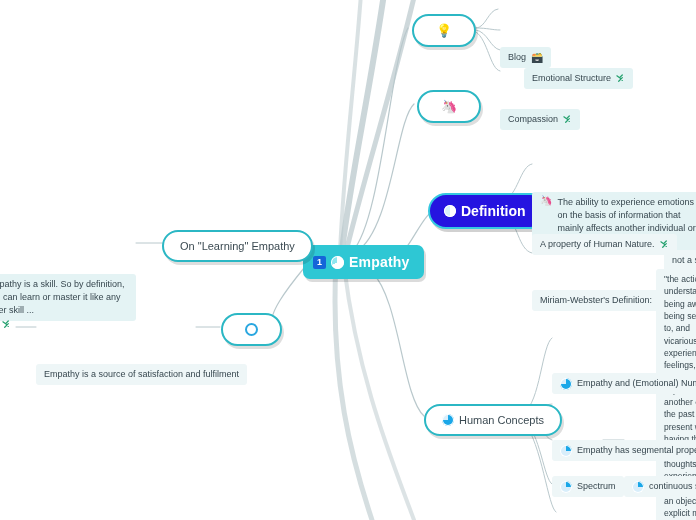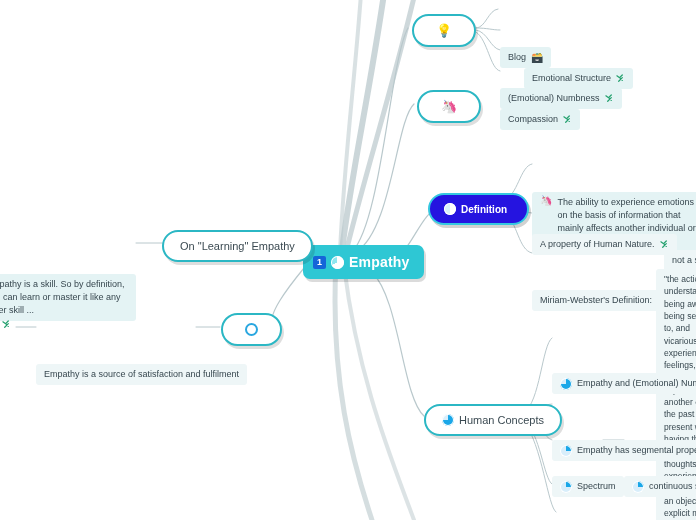--- a/index.html
+++ b/index.html
@@ -67,21 +67,21 @@
     line-height: 1;
   }
 
   
   .pill-blue {
     background: #2514e0;
     border: 2px solid #35c8e0;
     border-radius: 22px;
     padding: 8px 20px 8px 14px;
     color: #ffffff;
-    font-size: 10px;
+    font-size: 14px;
     font-weight: 600;
     box-shadow: 2px 3px 0 rgba(0,0,0,0.18);
   }
 
   
   .chip {
     background: #e4f3f4;
     border-radius: 3px;
     padding: 4px 8px;
     color: #37474f;
@@ -197,26 +197,20 @@
     <span class="ico emoji sm">🗃️</span>
   </div>
 
   <div class="node chip" style="left:524px; top:24px;">
     <span>Emotional Structure</span>
     <svg class="linkico" viewBox="0 0 10 11">
       <path d="M7 1 L4 4 M4 4 L1 2 M4 4 L7 7 M3 8 L7 4" stroke="#23a06e" stroke-width="1.4" fill="none" stroke-linecap="round"></path>
     </svg>
   </div>
 
-  <div class="node chip" style="left:500px; top:44px;">
-    <span>(Emotional) Numbness</span>
-    <svg class="linkico" viewBox="0 0 10 11">
-      <path d="M7 1 L4 4 M4 4 L1 2 M4 4 L7 7 M3 8 L7 4" stroke="#23a06e" stroke-width="1.4" fill="none" stroke-linecap="round"></path>
-    </svg>
-  </div>
 
   <div class="node chip" style="left:500px; top:65px;">
     <span>Compassion</span>
     <svg class="linkico" viewBox="0 0 10 11">
       <path d="M7 1 L4 4 M4 4 L1 2 M4 4 L7 7 M3 8 L7 4" stroke="#23a06e" stroke-width="1.4" fill="none" stroke-linecap="round"></path>
     </svg>
   </div>
 
   <div class="node pill empty" style="left:417px; top:90px;">
     <span class="ico emoji">🦄</span>

